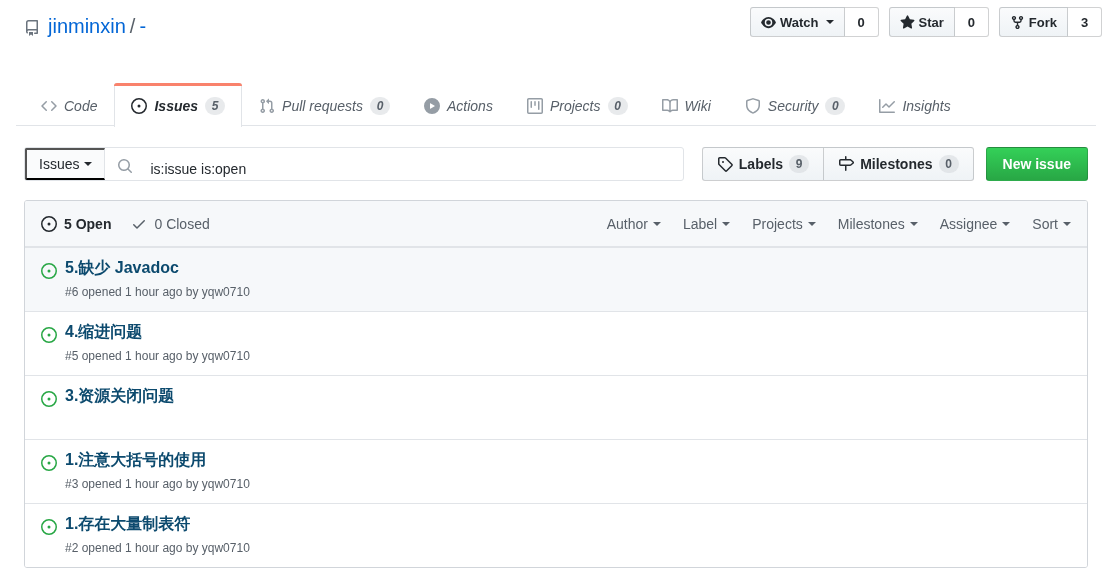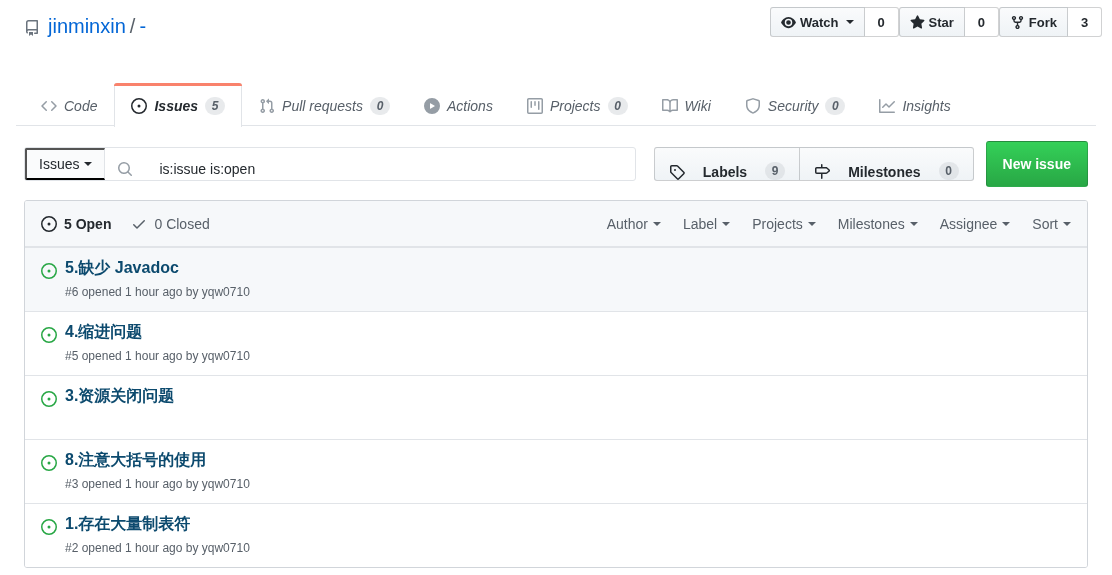--- a/index.html
+++ b/index.html
@@ -36,21 +36,21 @@
   .repo-owner { color: #0366d6; }
   .repo-sep { color: #586069; margin: 0 4px; font-weight: 300; }
   .repo-name { color: #0366d6; }
 
   
   .pagehead-actions {
     position: absolute;
     top: 7px; right: 10px;
     display: flex;
     align-items: center;
-    gap: 0;
+    gap: 10px;
   }
   .btn-group { display: flex; align-items: stretch; }
   .btn-sm {
     display: flex; align-items: center; gap: 4px;
     height: 30px;
     padding: 0 10px;
     font-size: 13px;
     font-weight: bold;
     color: #24292e;
     background: linear-gradient(#fafbfc, #eff3f6);
@@ -156,24 +156,24 @@
     display: flex; align-items: center;
     padding: 0 12px;
     font-size: 14px;
     color: #24292e;
     background: #fafbfc;
     border-right: 1px solid #e1e4e8;
     white-space: nowrap;
   }
   .filters-btn .caret-dn { margin-left: 5px; }
   .search-wrap {
-    display: flex; align-items: center;
+    display: flex; 
     flex: 1 1 auto;
     padding: 0 12px;
-    gap: 26px;
+    gap: 17px;
     margin-top: 10px;
   }
   .search-wrap svg { fill: #959da5; flex: none; }
   .search-input {
     flex: 1 1 auto;
     border: 0; outline: 0;
     font-size: 14px;
     font-family: inherit;
     color: #24292e;
     background: transparent;
@@ -187,32 +187,32 @@
   }
   .lm-group {
     display: flex; align-items: stretch;
     height: 34px;
     border: 1px solid rgba(27,31,35,0.2);
     border-radius: 3px;
     background: linear-gradient(#fafbfc, #eff3f6);
     overflow: hidden;
   }
   .lm-btn {
-    display: flex; align-items: flex-end; gap: 18px;
+    display: flex; align-items: center; gap: 6px;
     padding: 0 14px;
     font-size: 14px;
     font-weight: 600;
     color: #24292e;
     white-space: nowrap;
   }
   .lm-btn + .lm-btn { border-left: 1px solid rgba(27,31,35,0.2); }
   .lm-btn svg { fill: #24292e; flex: none; }
   .btn-primary {
     display: flex; align-items: center;
-    height: 46px;
+    height: 34px;
     padding: 0 16px;
     font-size: 14px;
     font-weight: 600;
     color: #fff;
     background: linear-gradient(#34d058, #28a745);
     border: 1px solid rgba(27,31,35,0.2);
     border-radius: 3px;
     white-space: nowrap;
   }
 
@@ -521,21 +521,21 @@
         <a class="issue-title">3.资源关闭问题</a>
       </div>
     </div>
 
     <div class="issue-row">
       <svg class="issue-icon" viewBox="0 0 16 16" width="16" height="16" aria-hidden="true">
         <path d="M8 9.5a1.5 1.5 0 1 0 0-3 1.5 1.5 0 0 0 0 3Z"></path>
         <path d="M8 0a8 8 0 1 1 0 16A8 8 0 0 1 8 0ZM1.5 8a6.5 6.5 0 1 0 13 0 6.5 6.5 0 0 0-13 0Z"></path>
       </svg>
       <div class="issue-main">
-        <a class="issue-title">8.注意大括号的使用</a>
+        <a class="issue-title">1.注意大括号的使用</a>
         <span class="issue-meta">#3 opened 1 hour ago by yqw0710</span>
       </div>
     </div>
 
     <div class="issue-row">
       <svg class="issue-icon" viewBox="0 0 16 16" width="16" height="16" aria-hidden="true">
         <path d="M8 9.5a1.5 1.5 0 1 0 0-3 1.5 1.5 0 0 0 0 3Z"></path>
         <path d="M8 0a8 8 0 1 1 0 16A8 8 0 0 1 8 0ZM1.5 8a6.5 6.5 0 1 0 13 0 6.5 6.5 0 0 0-13 0Z"></path>
       </svg>
       <div class="issue-main">

